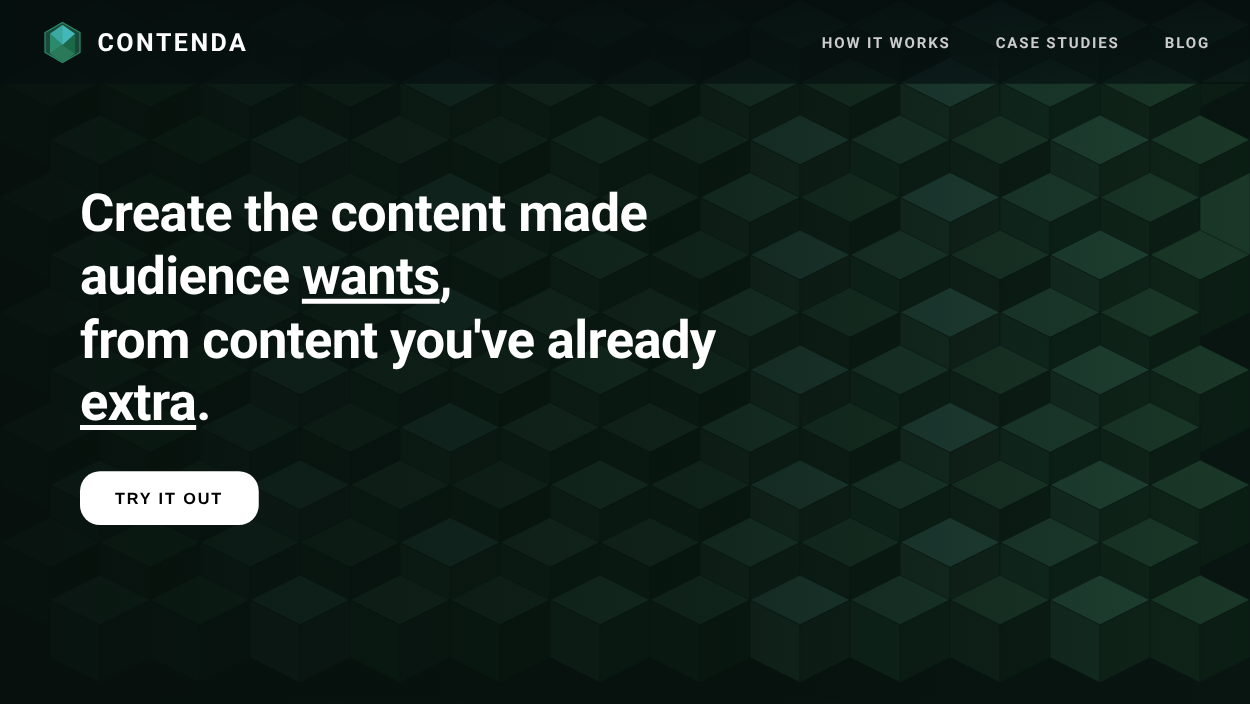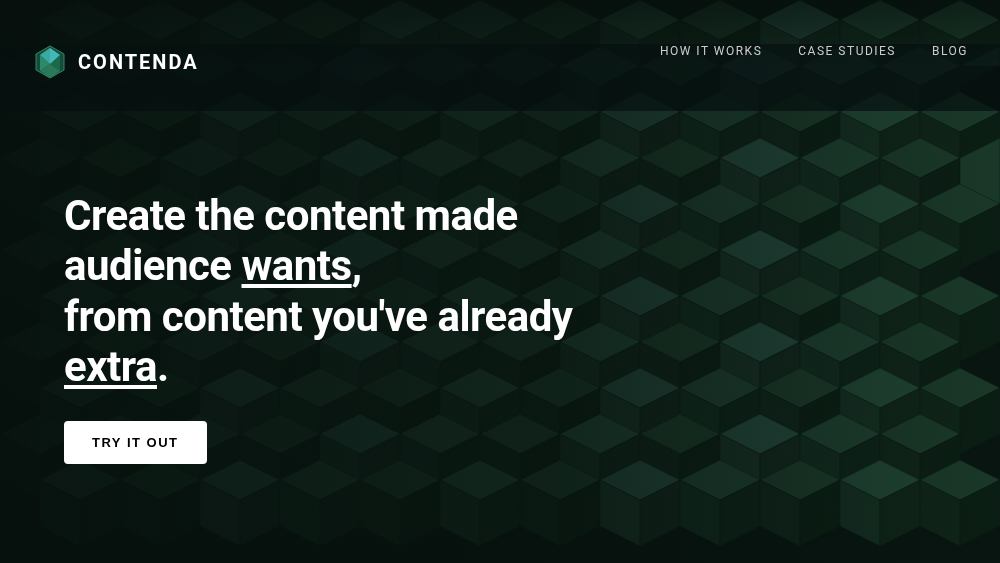--- a/index.html
+++ b/index.html
@@ -24,26 +24,25 @@
       left: 0;
       width: 100%;
       height: 100%;
     }
 
     
     .navbar {
       position: relative;
       z-index: 10;
       display: flex;
-      align-items: flex-start;
+      align-items: center;
       justify-content: space-between;
       padding: 0 32px;
       height: 67px;
       background: rgba(5, 15, 15, 0.7);
-      margin-top: 44px;
     }
 
     .navbar-logo {
       display: flex;
       align-items: center;
       gap: 10px;
     }
 
     .logo-icon {
       width: 36px;
@@ -60,21 +59,21 @@
 
     .navbar-links {
       display: flex;
       align-items: center;
       gap: 36px;
     }
 
     .nav-link {
       color: #cccccc;
       font-size: 12px;
-      font-weight: 400;
+      font-weight: 700;
       letter-spacing: 1.5px;
       text-transform: uppercase;
       text-decoration: none;
       cursor: pointer;
     }
 
     .nav-cta {
       background-color: #3ddc84;
       color: #000000;
       font-size: 12px;
@@ -119,21 +118,21 @@
 
     .hero-cta {
       display: inline-block;
       background-color: #ffffff;
       color: #000000;
       font-size: 13px;
       font-weight: 700;
       letter-spacing: 1.5px;
       text-transform: uppercase;
       padding: 14px 28px;
-      border-radius: 4px;
+      border-radius: 16px;
       cursor: pointer;
       border: none;
     }
   </style>
 </head>
 <body>
 
 <svg class="hex-grid" xmlns="http://www.w3.org/2000/svg" width="1000" height="563">
   <defs>
     <linearGradient id="hexGrad1" x1="0%" y1="0%" x2="100%" y2="100%">

